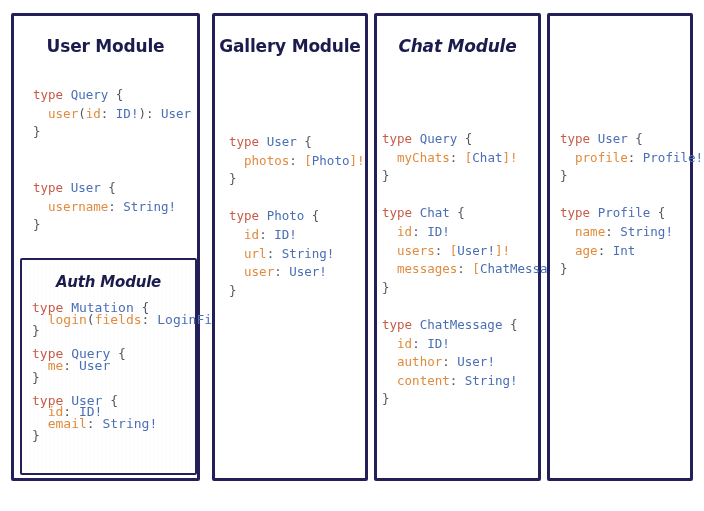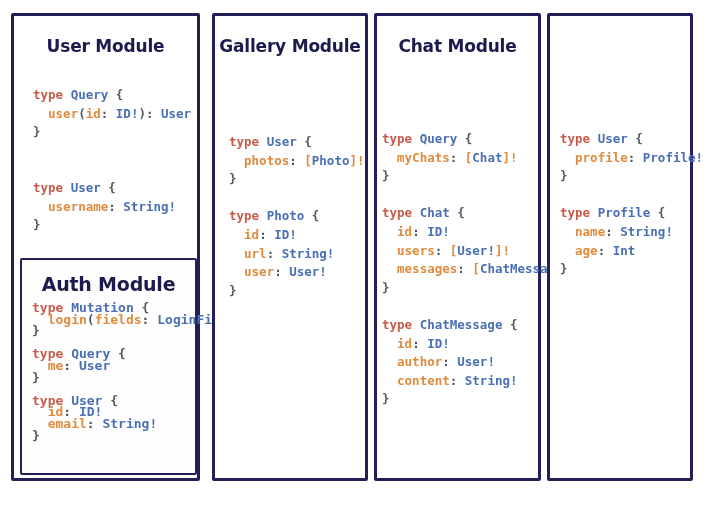--- a/index.html
+++ b/index.html
@@ -30,27 +30,26 @@
 
   .panel-title {
     text-align: center;
     font-family: "DejaVu Sans", sans-serif;
     font-weight: bold;
     color: #1b1b4d;
     letter-spacing: -0.2px;
   }
 
   .title-lg { font-size: 17px; }
-  .title-sm { font-size: 19px; }
+  .title-sm { font-size: 15px; font-style: italic; }
 
   .code {
     font-family: "DejaVu Sans Mono", monospace;
     white-space: pre;
     color: #3f3f46;
-    font-weight: bold;
   }
 
   .code-lg {
     font-size: 12.5px;
     line-height: 18.6px;
   }
 
   .code-sm {
     font-size: 13px;
     line-height: 11.6px;
@@ -74,21 +73,21 @@
     height: 217px;
     border-width: 2px;
     background:
       repeating-linear-gradient(90deg,
         #ffffff 0px, #ffffff 3px,
         #fcfcfd 3px, #fcfcfd 4px);
   }
 
   .title-lg.t-user    { margin-top: 20px; }
   .title-lg.t-gallery { margin-top: 20px; text-align: center; }
-  .title-lg.t-chat    { margin-top: 20px; }
+  .title-lg.t-chat    { margin-top: 20px; font-style: italic; }
   .title-lg.t-profile { margin-top: 20px; }
   .title-sm.t-auth    { margin-top: 13px; }
 
   .code-block { position: absolute; }
 
   #code-user    { left: 19px; top: 70px; }
   #code-gallery { left: 14px; top: 117px; }
   #code-chat    { left: 5px;  top: 114px; }
   #code-profile { left: 10px; top: 114px; }
   #code-auth    { left: 10px; top: 42px; }

